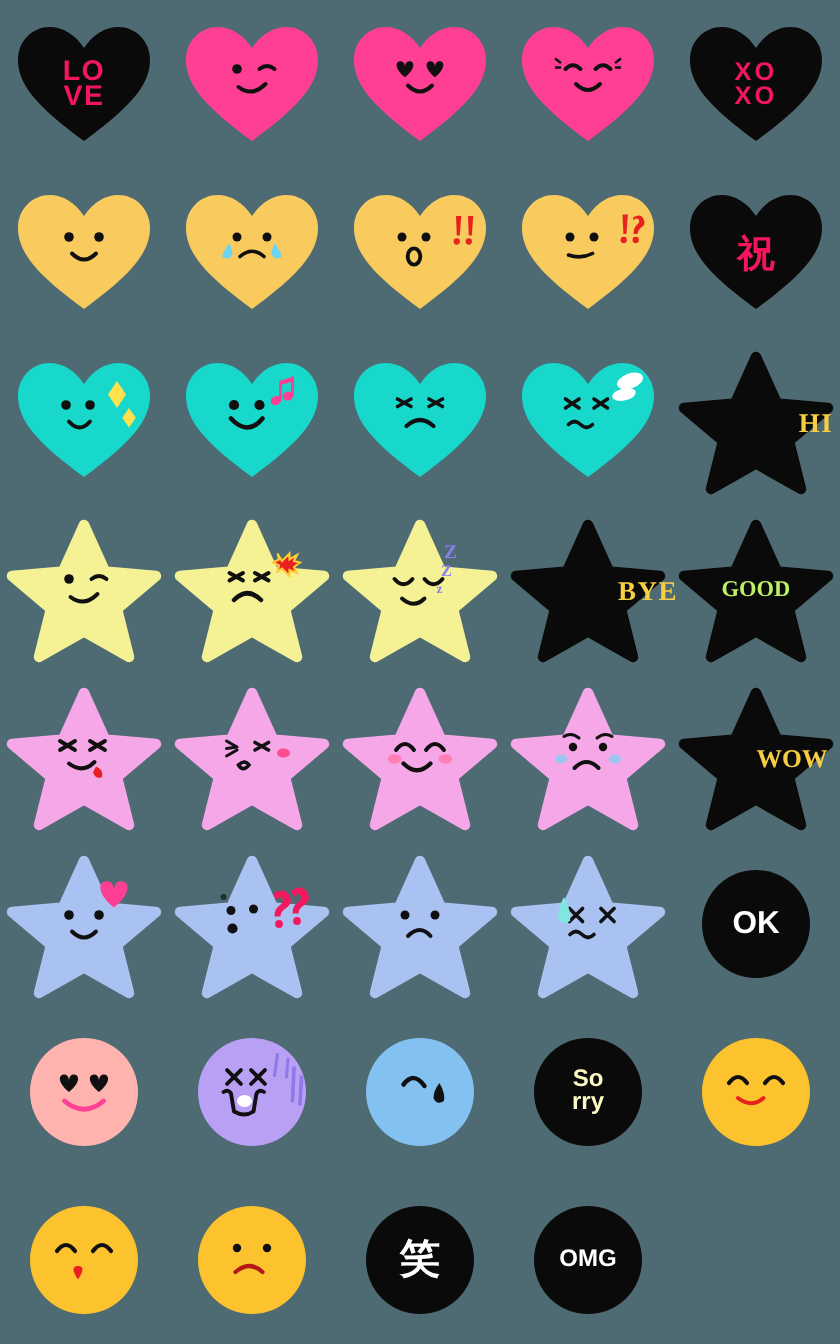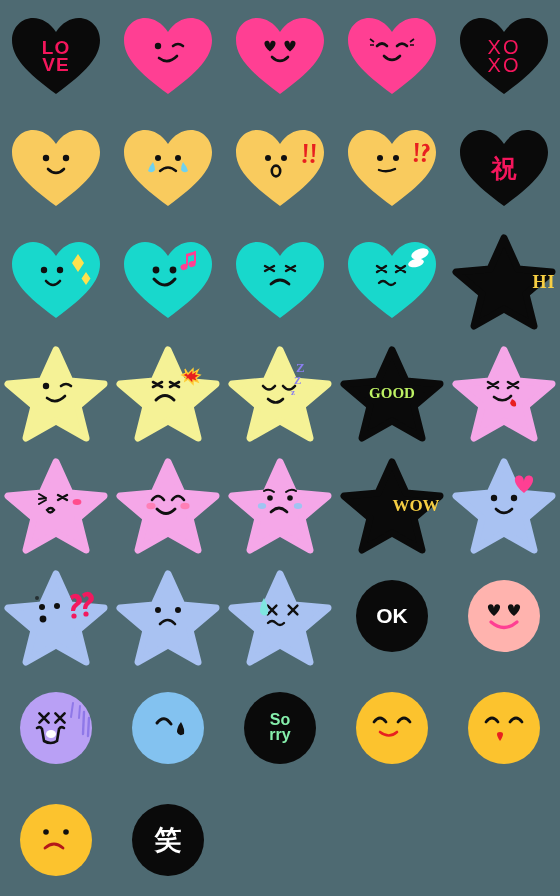--- a/index.html
+++ b/index.html
@@ -47,28 +47,28 @@
     display: flex;
     flex-direction: column;
     align-items: center;
     justify-content: center;
     line-height: 0.92;
     text-align: center;
     pointer-events: none;
     white-space: pre-line;
   }
   .lbl-love   { font-size: 19px; font-weight: 700; color: #f4165c; letter-spacing: 1px; font-family: "Liberation Sans", sans-serif; }
-  .lbl-xoxo   { font-size: 20px; font-weight: 400; color: #f4165c; letter-spacing: 2px; font-family: "Liberation Sans", sans-serif; }
+  .lbl-xoxo   { font-size: 17px; font-weight: 700; color: #f4165c; letter-spacing: 2px; font-family: "Liberation Sans", sans-serif; }
   .lbl-thx    { font-size: 19px; font-weight: 700; color: #f4165c; font-family: "Liberation Serif", serif; }
   .lbl-kanji  { font-size: 25px; font-weight: 700; color: #f4165c; font-family: "DejaVu Sans", sans-serif; }
   .lbl-gold   { font-size: 18px; font-weight: 700; color: #f6ce43; font-family: "Liberation Serif", serif; letter-spacing: 1px; margin-left: 40px; }
   .lbl-good   { font-size: 15px; font-weight: 700; color: #bef264; font-family: Liberation Serif, serif; letter-spacing: 0px; }
   .lbl-wow    { font-size: 17px; font-weight: 700; color: #f6ce43; font-family: "Liberation Serif", serif; padding-left: 24px; }
   .lbl-white  { font-size: 21px; font-weight: 700; color: #ffffff; font-family: "Liberation Sans", sans-serif; text-align: right; }
-  .lbl-sorry  { font-size: 16px; font-weight: 700; color: #86efac; font-family: "Liberation Sans", sans-serif; }
+  .lbl-sorry  { font-size: 16px; font-weight: 700; color: #fef9c3; font-family: "Liberation Sans", sans-serif; }
   .lbl-omg    { font-size: 16px; font-weight: 700; color: #ffffff; font-family: "Liberation Sans", sans-serif; letter-spacing: 0px; }
   .lbl-warai  { font-size: 27px; font-weight: 700; color: #ffffff; font-family: "DejaVu Sans", sans-serif; }
   .lbl-off1   { transform: translateY(2px); }
 </style>
 </head>
 <body>
 
 <div id="sheet">
     <div class="cell">
       <div class="art">
@@ -268,20 +268,28 @@
           <text x="67" y="59" font-family="Liberation Serif, serif" font-size="9" font-weight="700" fill="#8a7ef0">z</text>
         </svg>
       </div>
     </div>
     <div class="cell">
       <div class="art">
         <svg viewBox="0 0 112 112" xmlns="http://www.w3.org/2000/svg">
           <path d="M56 14 L70 45 L104 48 L78 70 L86 102 L56 85 L26 102 L34 70 L8 48 L42 45 Z" fill="#0a0a0a" stroke="#0a0a0a" stroke-width="7" stroke-linejoin="round"></path>
         </svg>
       </div>
+      <div class="lbl lbl-gold lbl-off1">BYE</div>
+    </div>
+    <div class="cell">
+      <div class="art">
+        <svg viewBox="0 0 112 112" xmlns="http://www.w3.org/2000/svg">
+          <path d="M56 14 L70 45 L104 48 L78 70 L86 102 L56 85 L26 102 L34 70 L8 48 L42 45 Z" fill="#0a0a0a" stroke="#0a0a0a" stroke-width="7" stroke-linejoin="round"></path>
+        </svg>
+      </div>
       <div class="lbl lbl-good lbl-off1">GOOD</div>
     </div>
     <div class="cell">
       <div class="art">
         <svg viewBox="0 0 112 112" xmlns="http://www.w3.org/2000/svg">
           <path d="M56 14 L70 45 L104 48 L78 70 L86 102 L56 85 L26 102 L34 70 L8 48 L42 45 Z" fill="#f5a7e8" stroke="#f5a7e8" stroke-width="7" stroke-linejoin="round"></path>
           <path d="M40 46 l10 6 M50 46 l-10 6" stroke="#101010" stroke-width="2.6" stroke-linecap="round"></path>
           <path d="M60 46 l10 6 M70 46 l-10 6" stroke="#101010" stroke-width="2.6" stroke-linecap="round"></path>
           <path d="M46 61 q9 7 17 -1" stroke="#101010" stroke-width="2.6" fill="none" stroke-linecap="round"></path>
           <path d="M64 63 q5 2 4 7 q-4 2 -6 -3 Z" fill="#e8201f"></path>
@@ -462,13 +470,21 @@
       </div>
     </div>
     <div class="cell">
       <div class="art">
         <svg viewBox="0 0 112 112" xmlns="http://www.w3.org/2000/svg">
           <circle cx="56" cy="56" r="36" fill="#0a0a0a"></circle>
         </svg>
       </div>
       <div class="lbl lbl-warai">笑</div>
     </div>
+    <div class="cell">
+      <div class="art">
+        <svg viewBox="0 0 112 112" xmlns="http://www.w3.org/2000/svg">
+          <circle cx="56" cy="56" r="36" fill="#0a0a0a"></circle>
+        </svg>
+      </div>
+      <div class="lbl lbl-omg">OMG</div>
+    </div>
   </div>
 
 </body></html>

